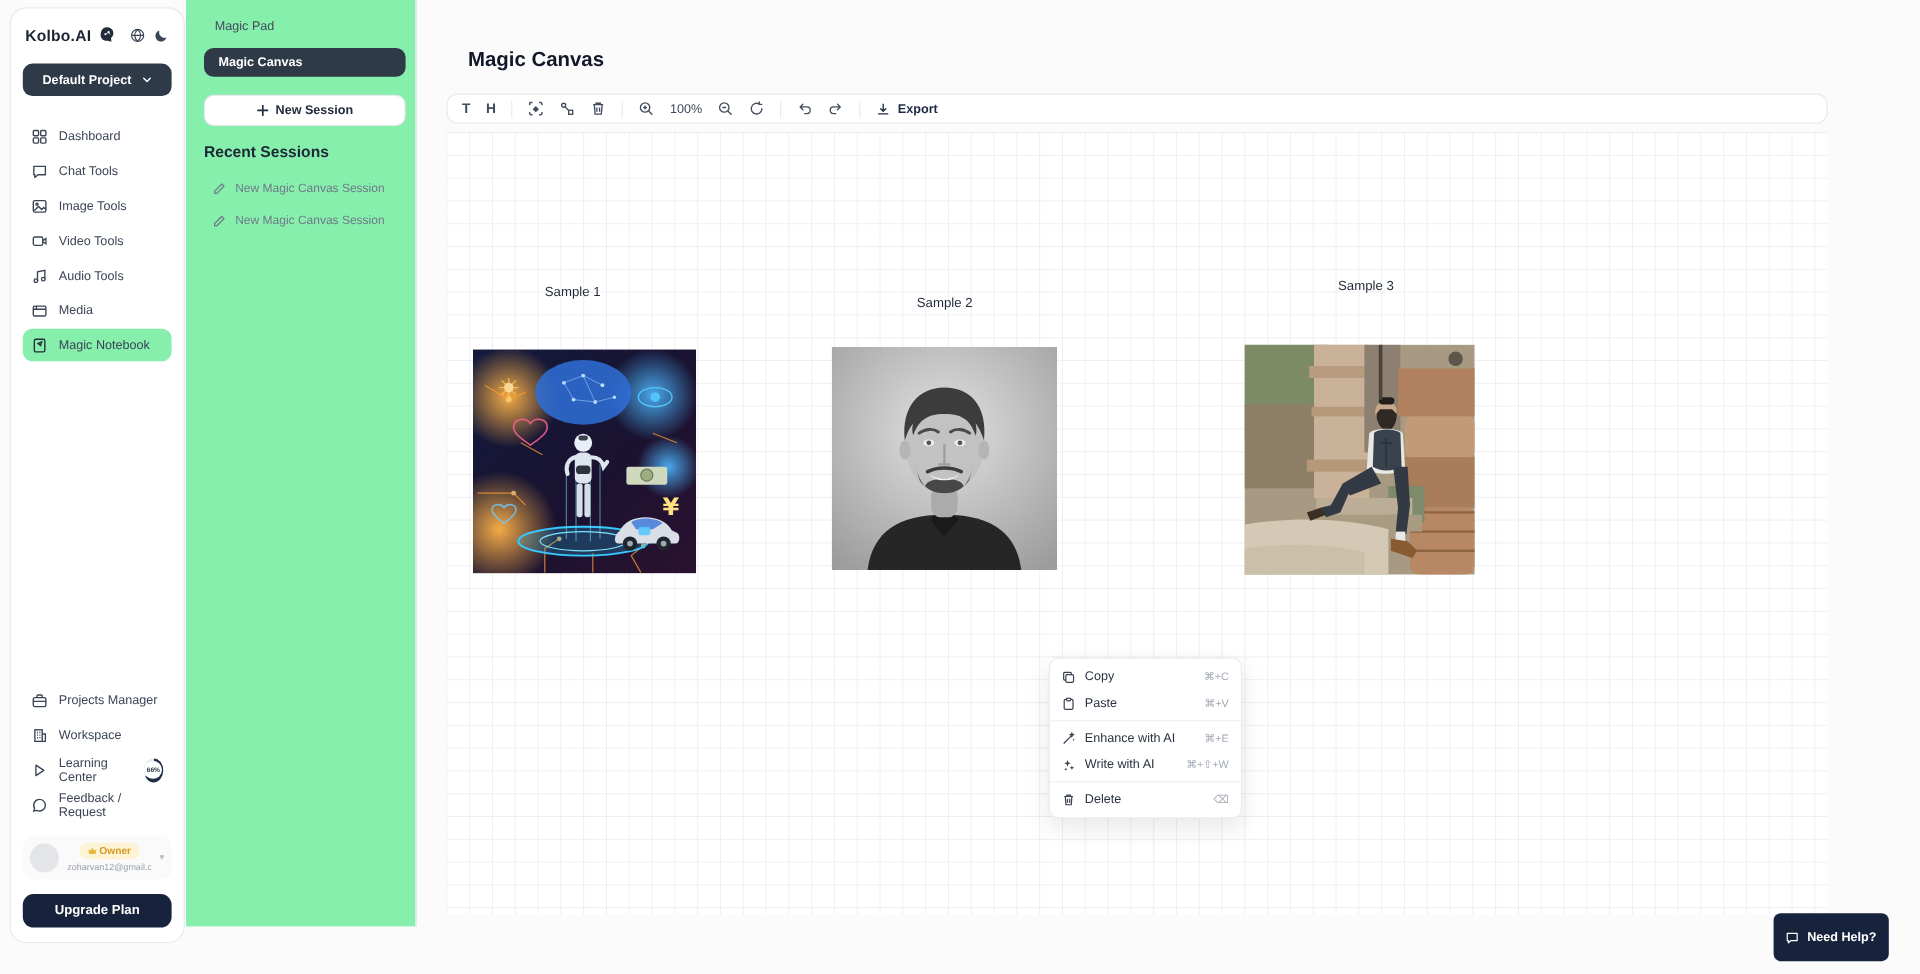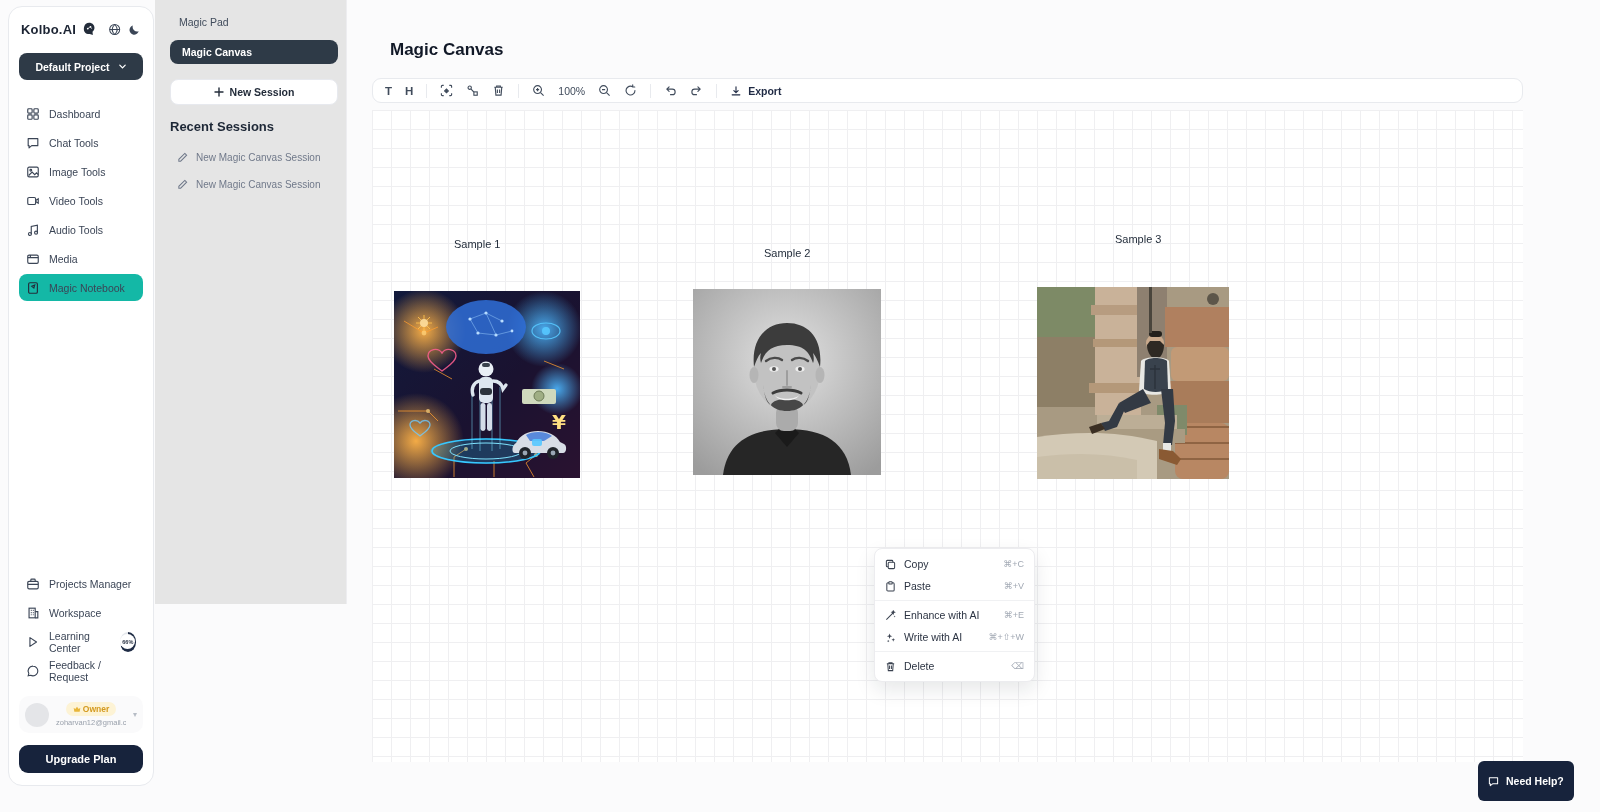--- a/index.html
+++ b/index.html
@@ -13,40 +13,40 @@
   .logo-text { font-weight:bold; font-size:13px; color:#1c2433; letter-spacing:.2px; }
   .logo-head { width:16px; height:16px; }
   .logo-row .spacer { flex:1; }
   .top-icon { width:15px; height:15px; color:#3a4556; cursor:pointer; }
   .project-btn { margin-top:16px; height:27px; background:#2e3a47; color:#fff; border:none; border-radius:8px;
     font-size:10.5px; font-weight:bold; display:flex; align-items:center; justify-content:center; gap:8px;
     width:100%; cursor:pointer; font-family:"Liberation Sans", sans-serif; }
   .nav { margin-top:20px; display:flex; flex-direction:column; gap:2px; }
   .nav-item { display:flex; align-items:center; gap:9px; height:27px; padding:0 7px; border-radius:8px;
     color:#3b4556; font-size:10.5px; cursor:pointer; }
-  .nav-item.active { background:#14b8a6; }
+  .nav-item.active { background:#86efac; }
   .nav-item svg { width:14px; height:14px; flex:0 0 auto; }
   .sb-bottom { margin-top:auto; display:flex; flex-direction:column; gap:2px; }
   .ring-badge { margin-left:auto; width:20px; height:20px; border-radius:50%;
     background:conic-gradient(#1f2c45 0 66%, #e3e6eb 66% 100%); display:flex; align-items:center; justify-content:center; }
   .ring-badge > span { width:15px; height:15px; background:#fff; border-radius:50%; font-size:5.5px; color:#2a3344;
     display:flex; align-items:center; justify-content:center; font-weight:bold; }
   .user-row { margin-top:10px; background:#fafafb; border-radius:10px; padding:6px 6px; display:flex; align-items:center; gap:7px; }
   .avatar { width:24px; height:24px; border-radius:50%; background:#e4e5e8; flex:0 0 auto; }
   .user-meta { display:flex; flex-direction:column; align-items:center; gap:2px; flex:1; min-width:0; }
   .owner-badge { background:#fdf3d5; color:#d49a1f; font-size:8.5px; font-weight:bold; border-radius:8px;
     padding:2px 7px; display:flex; align-items:center; gap:2px; }
   .owner-badge svg { width:8px; height:8px; }
   .user-email { font-size:7.5px; color:#9aa1ac; white-space:nowrap; overflow:hidden; max-width:100%; }
   .user-chevron { color:#b6bcc5; font-size:8px; }
   .upgrade-btn { margin-top:10px; height:28px; width:100%; background:#17233c; color:#fff; border:none; border-radius:9px;
     font-size:11px; font-weight:bold; cursor:pointer; font-family:"Liberation Sans", sans-serif; }
 
   
-  .panel { position:absolute; left:155px; top:0; width:192px; height:604px; background:#e5e5e5; border-right:1px solid #ededf0; }
+  .panel { position:absolute; left:155px; top:0; width:192px; height:772px; background:#86efac; border-right:1px solid #ededf0; }
   .panel-pad-item { position:absolute; left:24px; top:16px; font-size:10.5px; color:#414c5c; cursor:pointer; }
   .panel-canvas-pill { position:absolute; left:15px; top:40px; width:168px; height:24px; background:#2e3a47; color:#fff;
     border:none; border-radius:8px; font-size:10.5px; font-weight:bold; text-align:left; padding:0 12px; cursor:pointer;
     font-family:"Liberation Sans", sans-serif; }
   .new-session-btn { position:absolute; left:15px; top:79px; width:168px; height:26px; background:#fff;
     border:1px solid #e7e9ee; border-radius:8px; font-size:10.5px; font-weight:bold; color:#232c3a;
     display:flex; align-items:center; justify-content:center; gap:6px; cursor:pointer; font-family:"Liberation Sans", sans-serif; }
   .recent-heading { position:absolute; left:15px; top:119px; font-size:13px; font-weight:bold; color:#1d2736; }
   .session-item { position:absolute; left:22px; width:160px; display:flex; align-items:center; gap:8px;
     font-size:10px; color:#70798a; cursor:pointer; }

